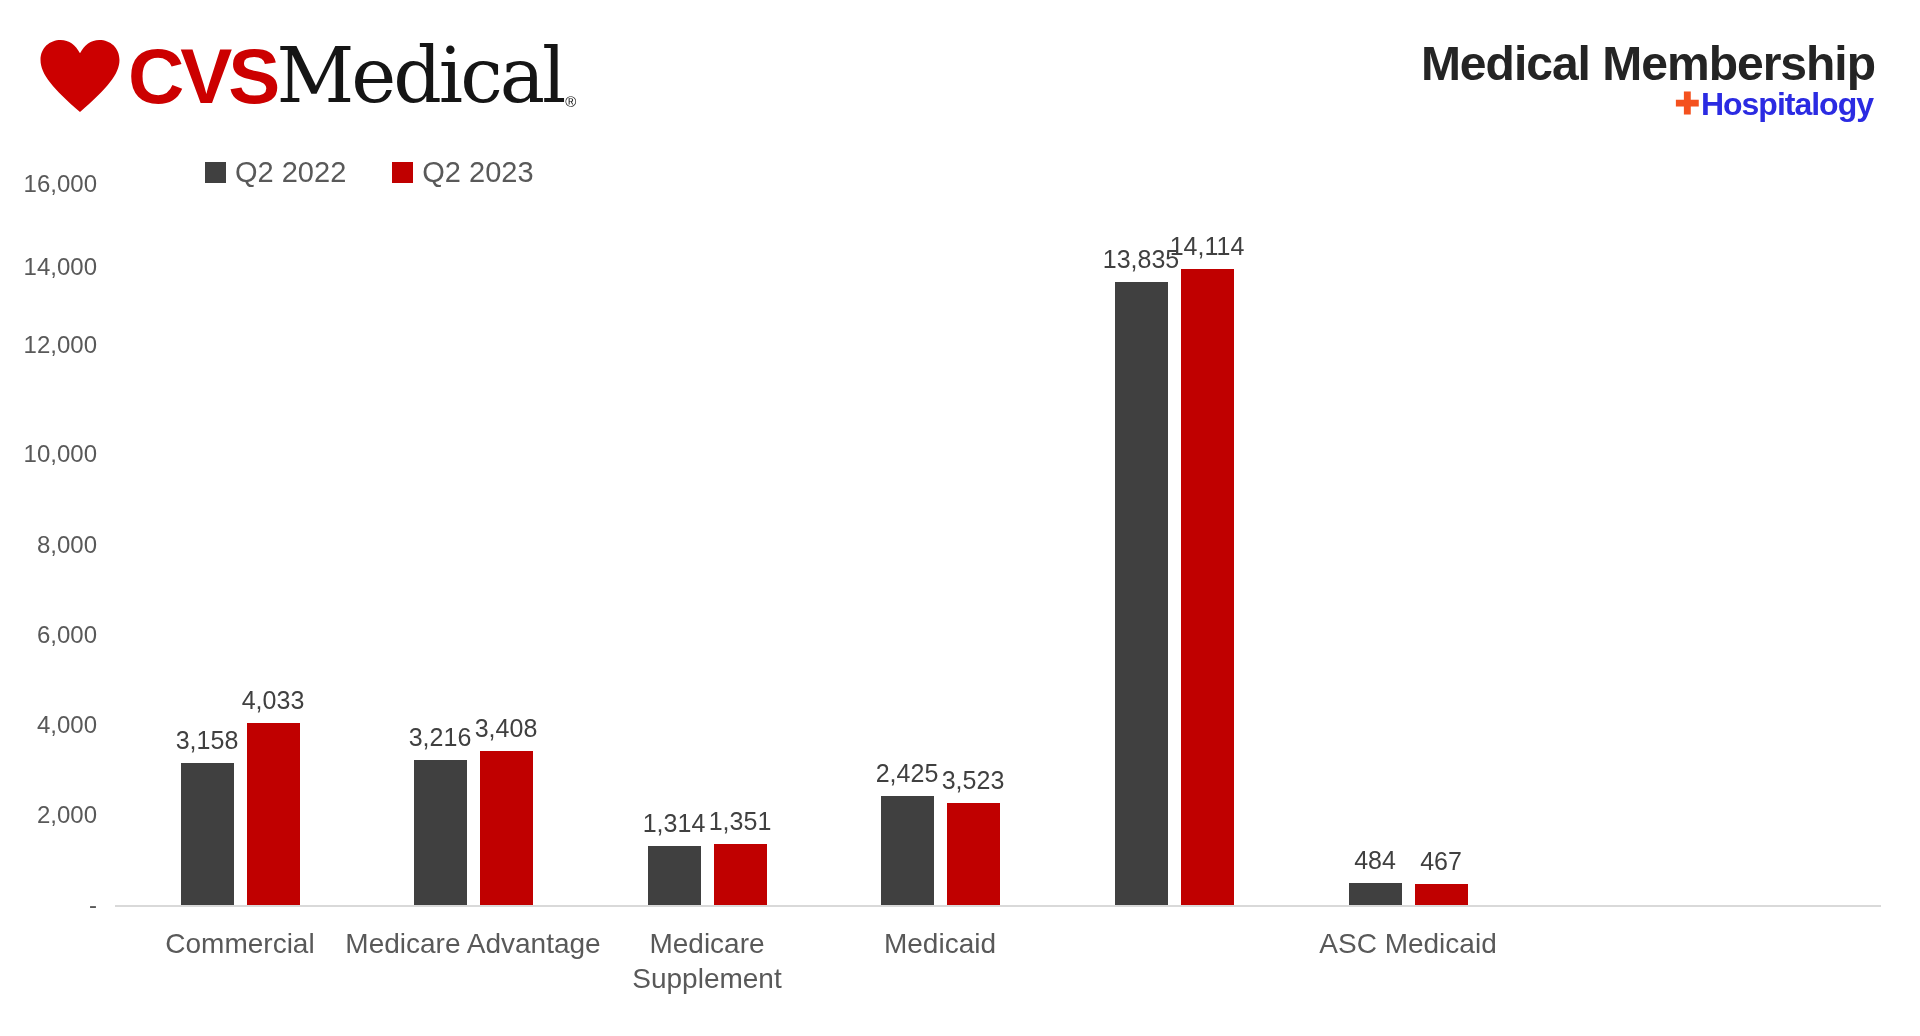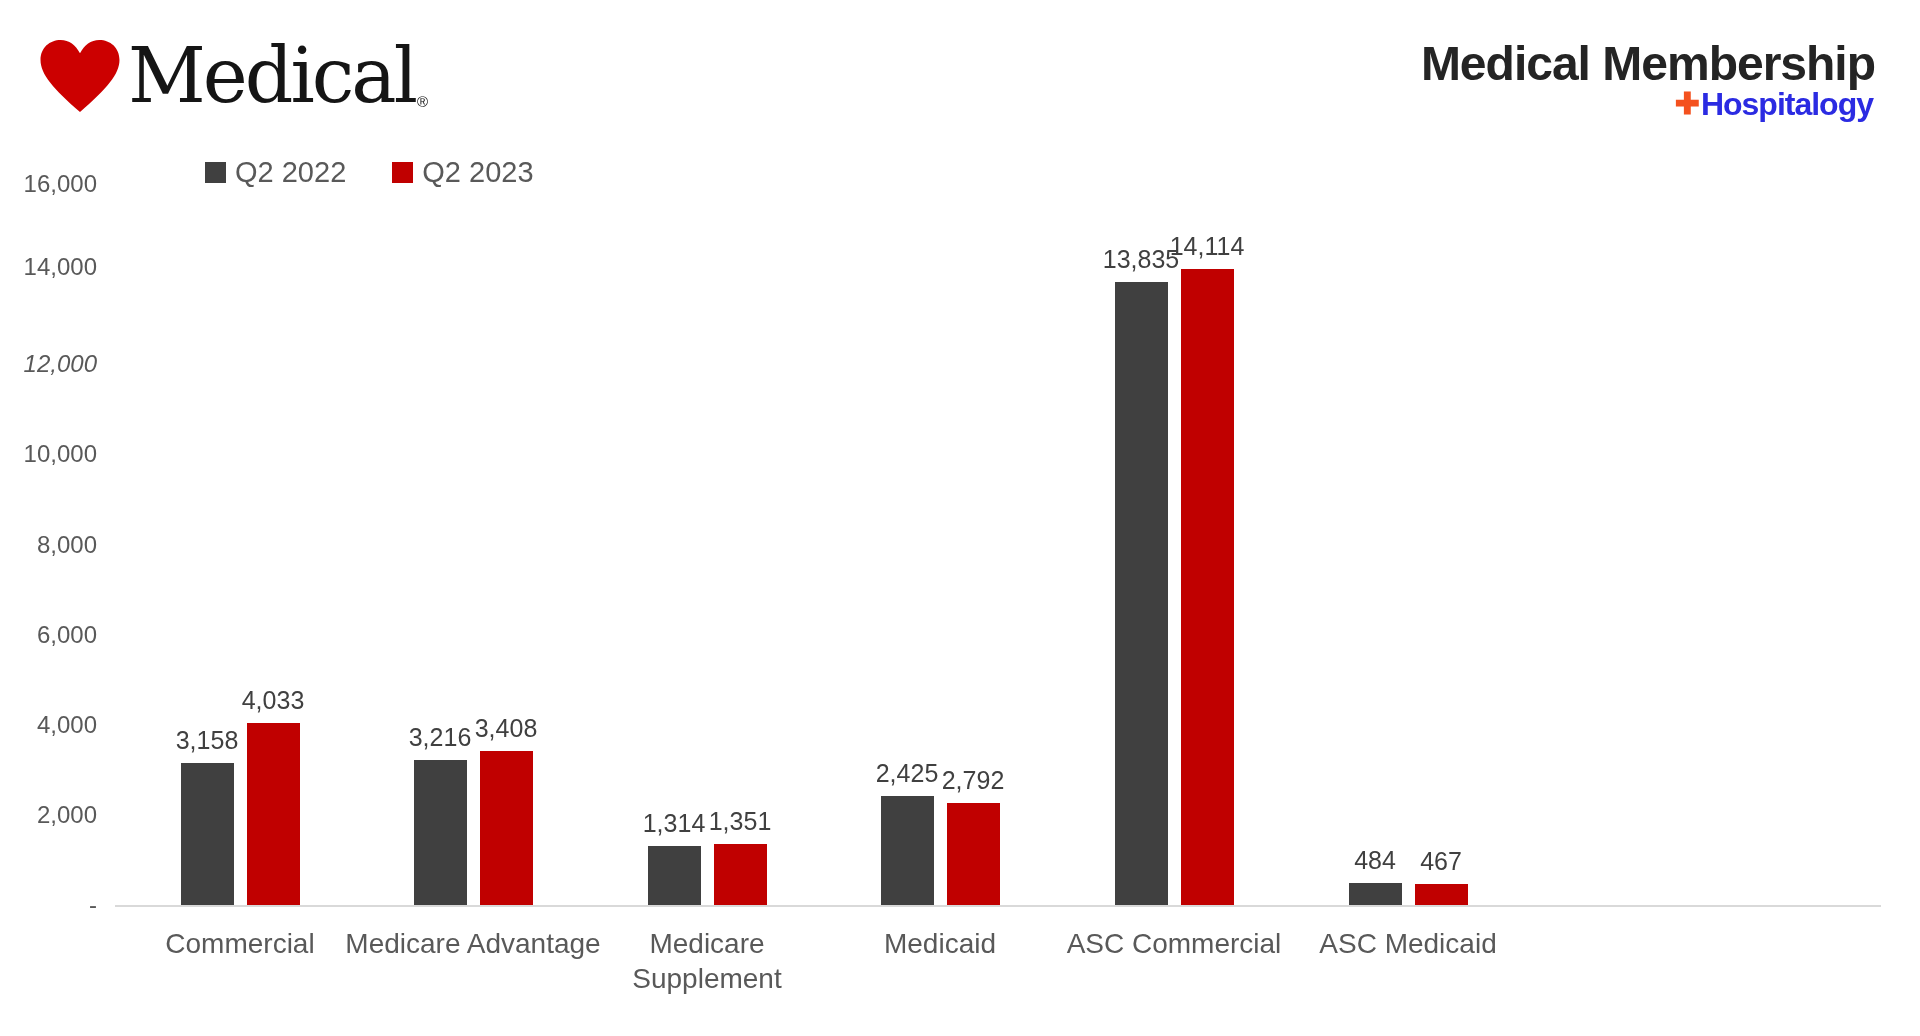--- a/index.html
+++ b/index.html
@@ -35,20 +35,21 @@
 </style>
 </head>
 <body>
 
 <div class="stage">
 
   <div class="cvs-logo">
     <svg class="cvs-heart" viewBox="0 0 100 90" aria-hidden="true">
       <path d="M50 88 C18 60 3 43 3 26 C3 11 14 2 27 2 C37 2 45 8 50 18 C55 8 63 2 73 2 C86 2 97 11 97 26 C97 43 82 60 50 88 Z" fill="#cc0000"></path>
     </svg>
+    <span class="cvs-word">CVS</span>
     <span class="health-word">Medical</span>
     <span class="reg-mark">®</span>
   </div>
 
   <h1 class="page-title">Medical Membership</h1>
 
   <div class="hospitalogy">
     <span class="hosp-plus">✚</span>
     <span class="hosp-text">Hospitalogy</span>
   </div>
@@ -60,21 +61,21 @@
     </div>
     <div class="legend-item">
       <span class="legend-marker" id="legend-marker-1" style="background: rgb(192, 0, 0);"></span>
       <span class="legend-label">Q2 2023</span>
     </div>
   </div>
 
   <div class="plot">
       <div class="ytick" style="top: 170px;">16,000</div>
       <div class="ytick" style="top: 253px;">14,000</div>
-      <div class="ytick" style="top: 350px; font-style: italic;">12,000</div>
+      <div class="ytick" style="top: 331px;">12,000</div>
       <div class="ytick" style="top: 440.375px;">10,000</div>
       <div class="ytick" style="top: 530.5px;">8,000</div>
       <div class="ytick" style="top: 620.625px;">6,000</div>
       <div class="ytick" style="top: 710.75px;">4,000</div>
       <div class="ytick" style="top: 800.875px;">2,000</div>
       <div class="ytick" style="top: 891px;">-</div>
       <div class="axis-line" style="left: 115px; width: 1766px; top: 905px;"></div>
       <div class="bar" style="left: 180.5px; top: 762.693px; width: 53px; height: 142.307px; background: rgb(64, 64, 64);"></div>
       <div class="bar-label" style="left: 117px; width: 180px; top: 725.693px;">3,158</div>
       <div class="bar" style="left: 413.5px; top: 760.079px; width: 53px; height: 144.921px; background: rgb(64, 64, 64);"></div>
@@ -87,26 +88,25 @@
       <div class="bar-label" style="left: 1051px; width: 180px; top: 244.56px;">13,835</div>
       <div class="bar" style="left: 1348.5px; top: 883.19px; width: 53px; height: 21.8102px; background: rgb(64, 64, 64);"></div>
       <div class="bar-label" style="left: 1285px; width: 180px; top: 846.19px;">484</div>
       <div class="bar" style="left: 246.5px; top: 723.263px; width: 53px; height: 181.737px; background: rgb(192, 0, 0);"></div>
       <div class="bar-label" style="left: 183px; width: 180px; top: 686.263px;">4,033</div>
       <div class="bar" style="left: 479.5px; top: 751.427px; width: 53px; height: 153.573px; background: rgb(192, 0, 0);"></div>
       <div class="bar-label" style="left: 416px; width: 180px; top: 714.427px;">3,408</div>
       <div class="bar" style="left: 713.5px; top: 844.121px; width: 53px; height: 60.8794px; background: rgb(192, 0, 0);"></div>
       <div class="bar-label" style="left: 650px; width: 180px; top: 807.121px;">1,351</div>
       <div class="bar" style="left: 946.5px; top: 803.114px; width: 53px; height: 101.886px; background: rgb(192, 0, 0);"></div>
-      <div class="bar-label" style="left: 883px; width: 180px; top: 766.114px;">2,792</div>
+      <div class="bar-label" style="left: 883px; width: 180px; top: 766.114px;">3,523</div>
       <div class="bar" style="left: 1180.5px; top: 268.988px; width: 53px; height: 636.012px; background: rgb(192, 0, 0);"></div>
       <div class="bar-label" style="left: 1117px; width: 180px; top: 231.988px;">14,114</div>
       <div class="bar" style="left: 1414.5px; top: 883.956px; width: 53px; height: 21.0442px; background: rgb(192, 0, 0);"></div>
       <div class="bar-label" style="left: 1351px; width: 180px; top: 846.956px;">467</div>
       <div class="cat-label" style="left: 80px; width: 320px; top: 926px;">Commercial</div>
       <div class="cat-label" style="left: 313px; width: 320px; top: 926px;">Medicare Advantage</div>
       <div class="cat-label" style="left: 617px; width: 180px; top: 926px;">Medicare Supplement</div>
       <div class="cat-label" style="left: 780px; width: 320px; top: 926px;">Medicaid</div>
-      <div class="cat-label" style="left: 1014px; width: 320px; top: 926px;">ASC Commercial</div>
       <div class="cat-label" style="left: 1248px; width: 320px; top: 926px;">ASC Medicaid</div>
     </div>
 
 </div>
 
 </body></html>

